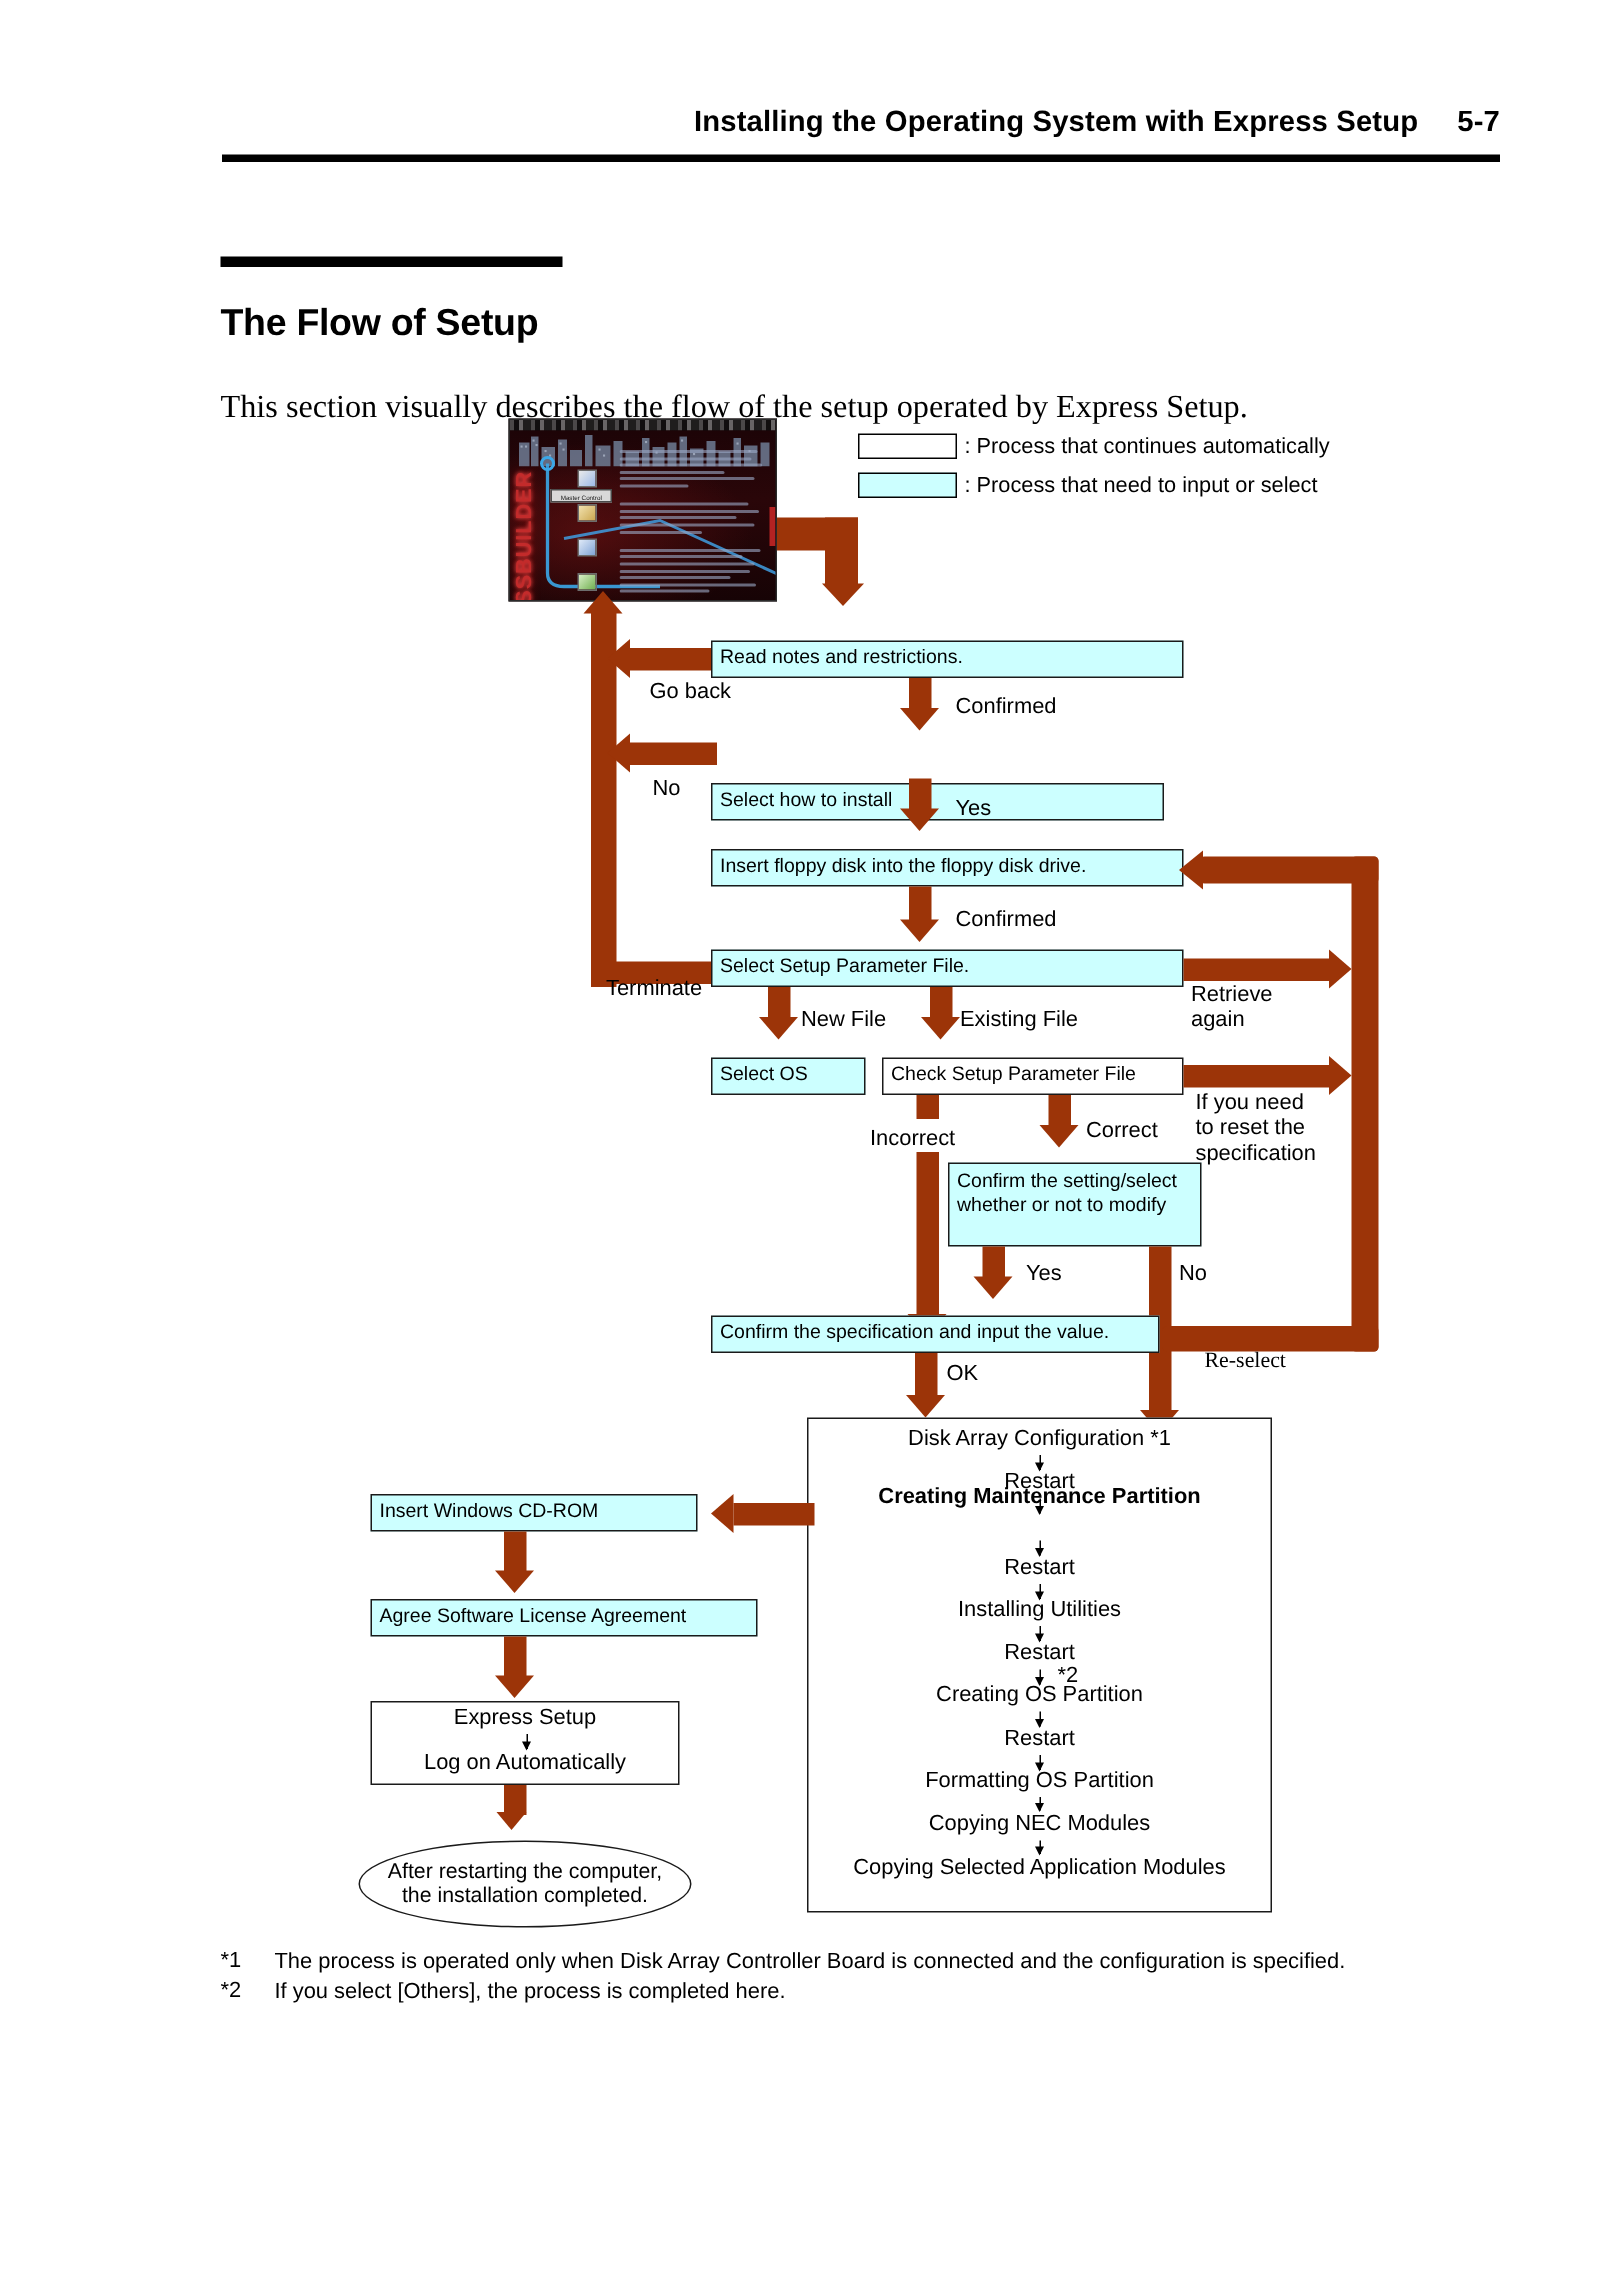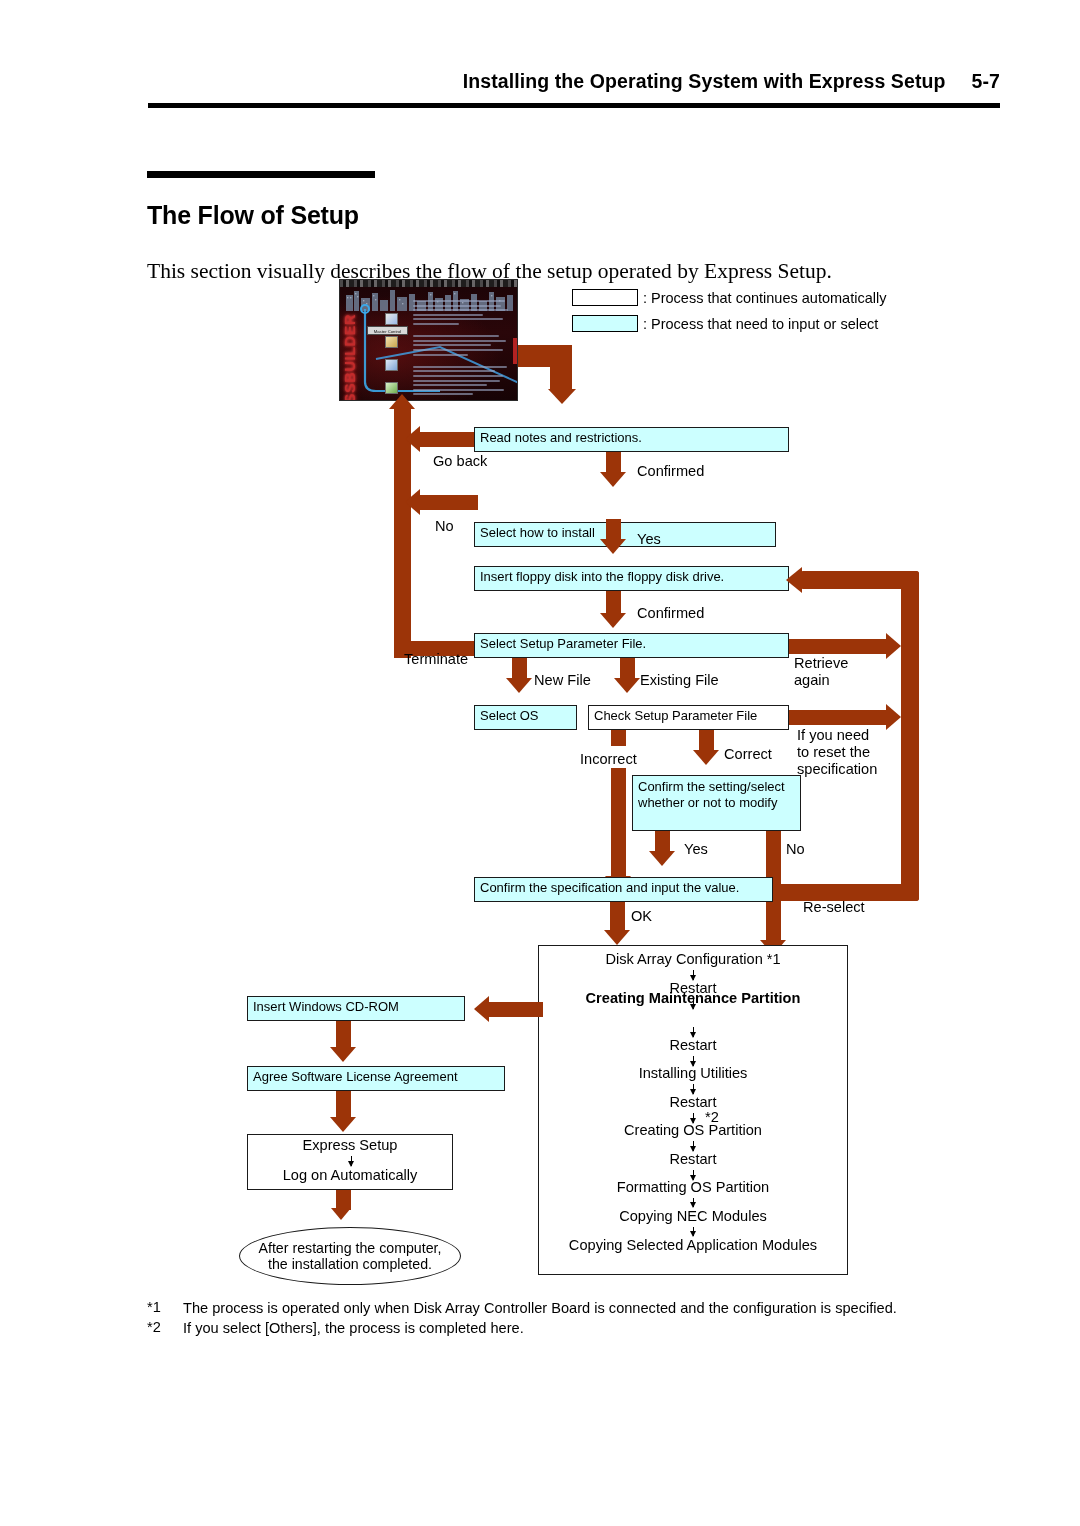--- a/index.html
+++ b/index.html
@@ -365,21 +365,21 @@
 
   <div class="ar ar-h" style="left:789px; top:639px; width:100px;"></div>
   <div class="tri tri-right" style="left:886px; top:633px;"></div>
   <div class="flab c" style="left:794px; top:655px; width:72px;">Retrieve again</div>
 
   <div class="ar ar-h" style="left:789px; top:710px; width:100px;"></div>
   <div class="tri tri-right" style="left:886px; top:704px;"></div>
   <div class="flab c" style="left:797px; top:727px; width:88px;">If you need to reset the specification</div>
 
   <div class="ar ar-h" style="left:775px; top:884px; width:144px; height:17px; border-radius:3px;"></div>
-  <div class="flab" style="left:803px; top:899px;">Re-select</div>
+  <div class="flab" style="left:803px; top:899px;font-family:Liberation Serif, serif;">Re-select</div>
 
   <div id="process-box">
     <div class="pstep" style="top:5px;">Disk Array Configuration *1</div>
     <div class="thin-arrow" style="left:154px; top:24px; height:10px;"></div>
     <div class="pstep" style="top:34px;">Restart</div>
     <div class="thin-arrow" style="left:154px; top:53px; height:10px;"></div>
     <div class="pstep" style="top:44px;font-weight:bold;">Creating Maintenance Partition</div>
     <div class="thin-arrow" style="left:154px; top:81px; height:10px;"></div>
     <div class="pstep" style="top:91px;">Restart</div>
     <div class="thin-arrow" style="left:154px; top:110px; height:10px;"></div>

